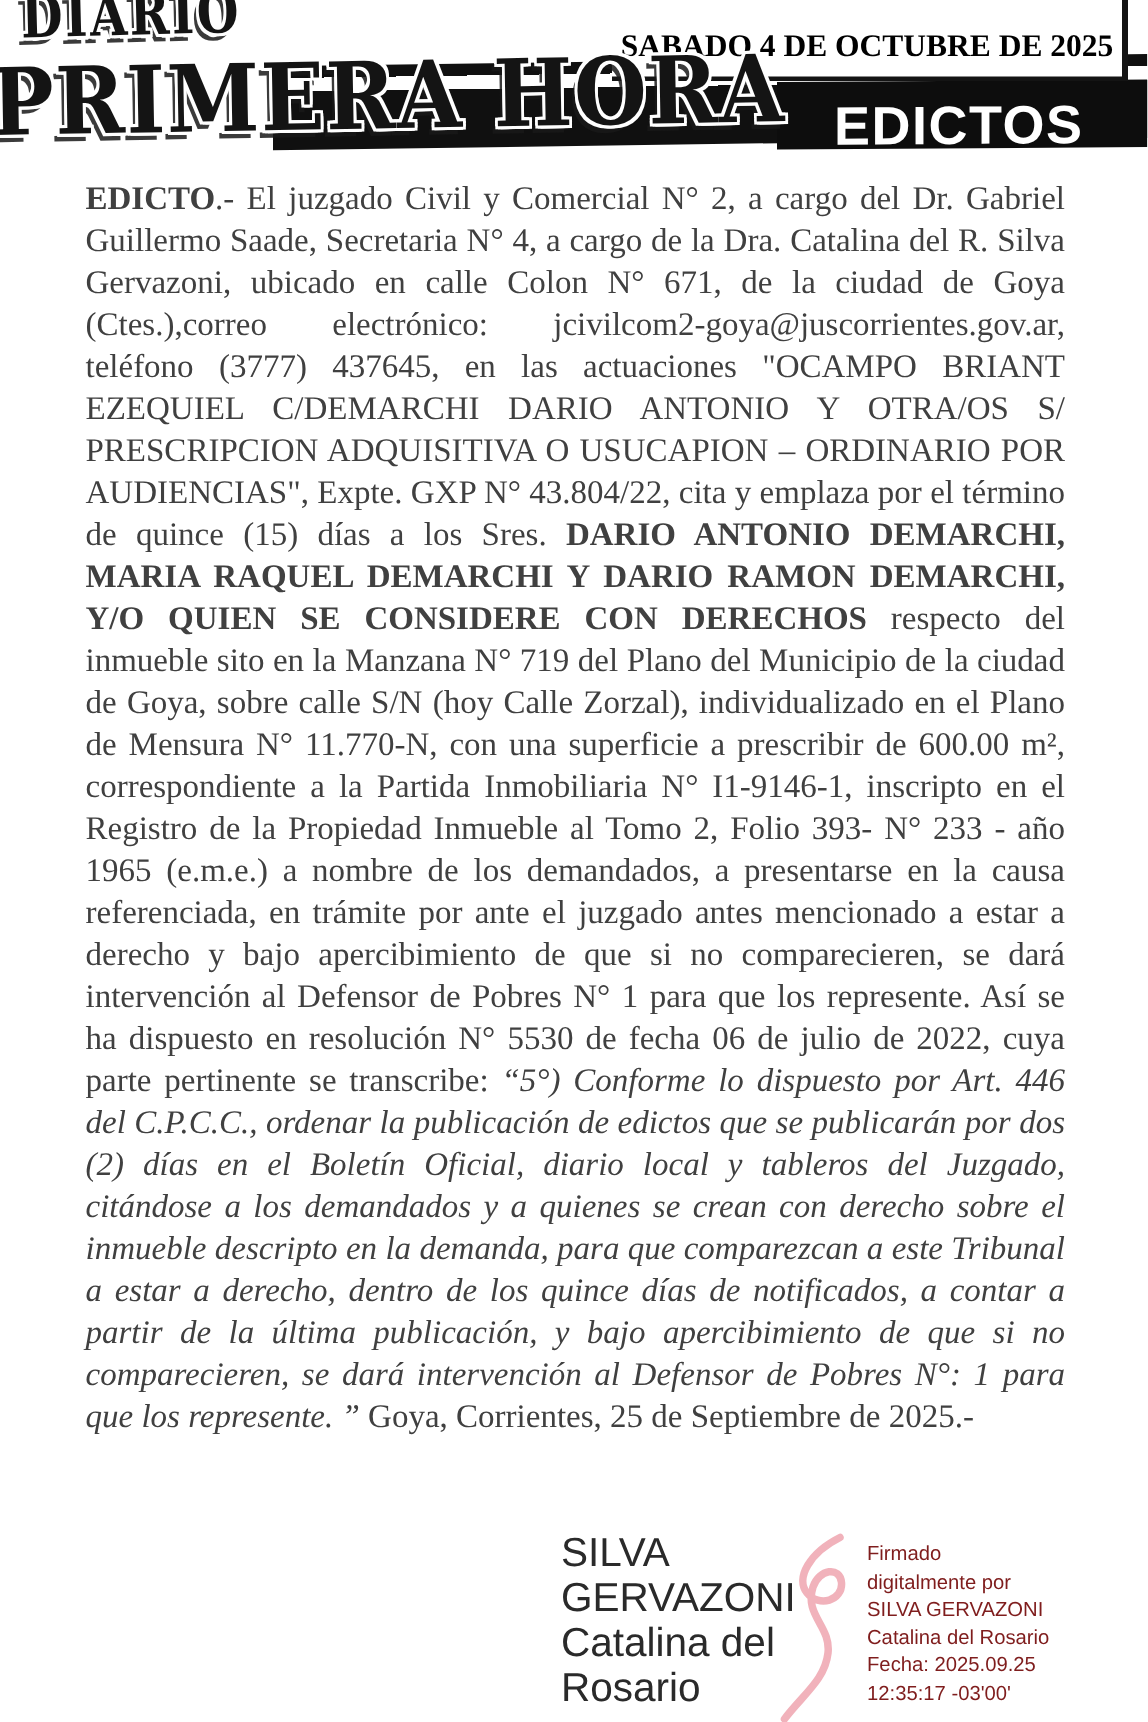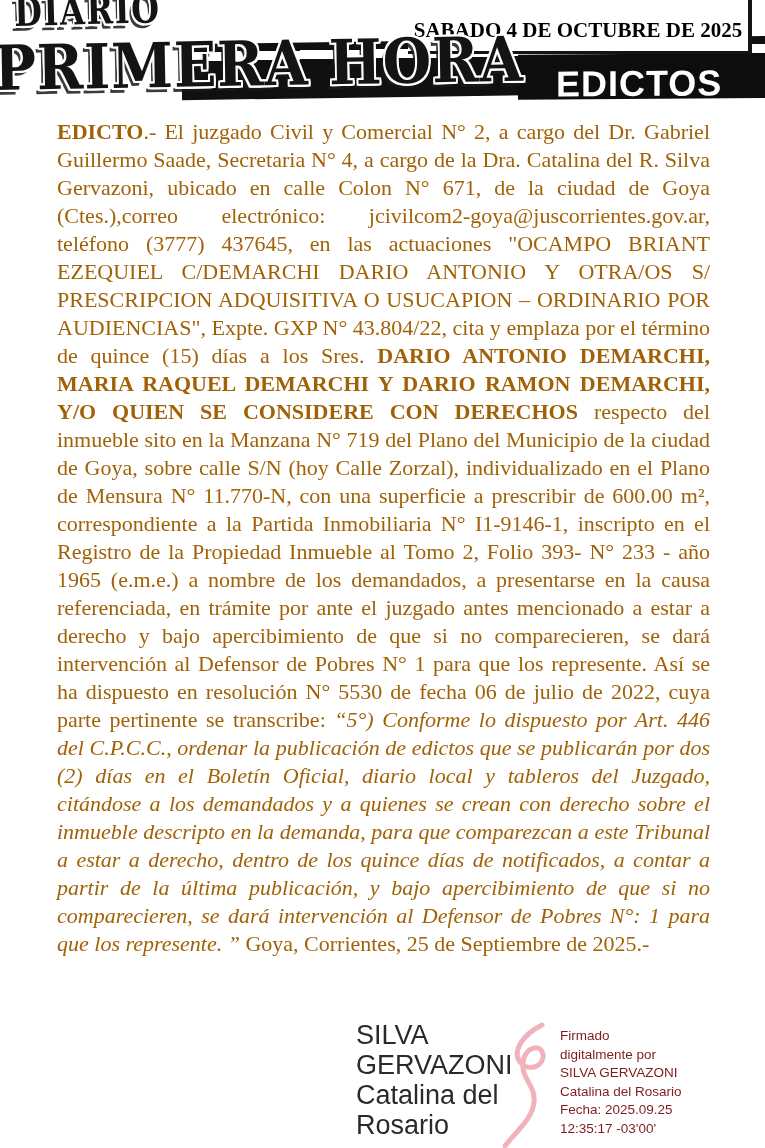--- a/index.html
+++ b/index.html
@@ -65,29 +65,29 @@
     font-size:62px; letter-spacing:1px;
     transform:rotate(-1deg) scaleX(0.9); transform-origin:left center;
   }
 
   
   .edict-body {
     position:absolute; left:57px; top:118px; width:653px;
   }
   .edict-paragraph {
     margin:0;
-    font-size:22px; line-height:28px; color:#a16207;
+    font-size:22px; line-height:28px; color:#404040;
     text-align:justify;
   }
   .seg-bold   { font-weight:bold; }
   .seg-italic { font-style:italic; }
 
   
   .signature-block {
-    position:absolute; left:356px; top:1020px;
+    position:absolute; left:374px; top:1020px;
     display:flex; align-items:flex-start;
   }
   .signer-name {
     width:158px;
     font-family:"Liberation Sans", sans-serif;
     font-size:27px; line-height:30px; color:#2a2a2a;
     white-space:pre-line;
   }
   .flourish {
     width:56px; height:126px; margin-left:-14px; margin-top:2px;

